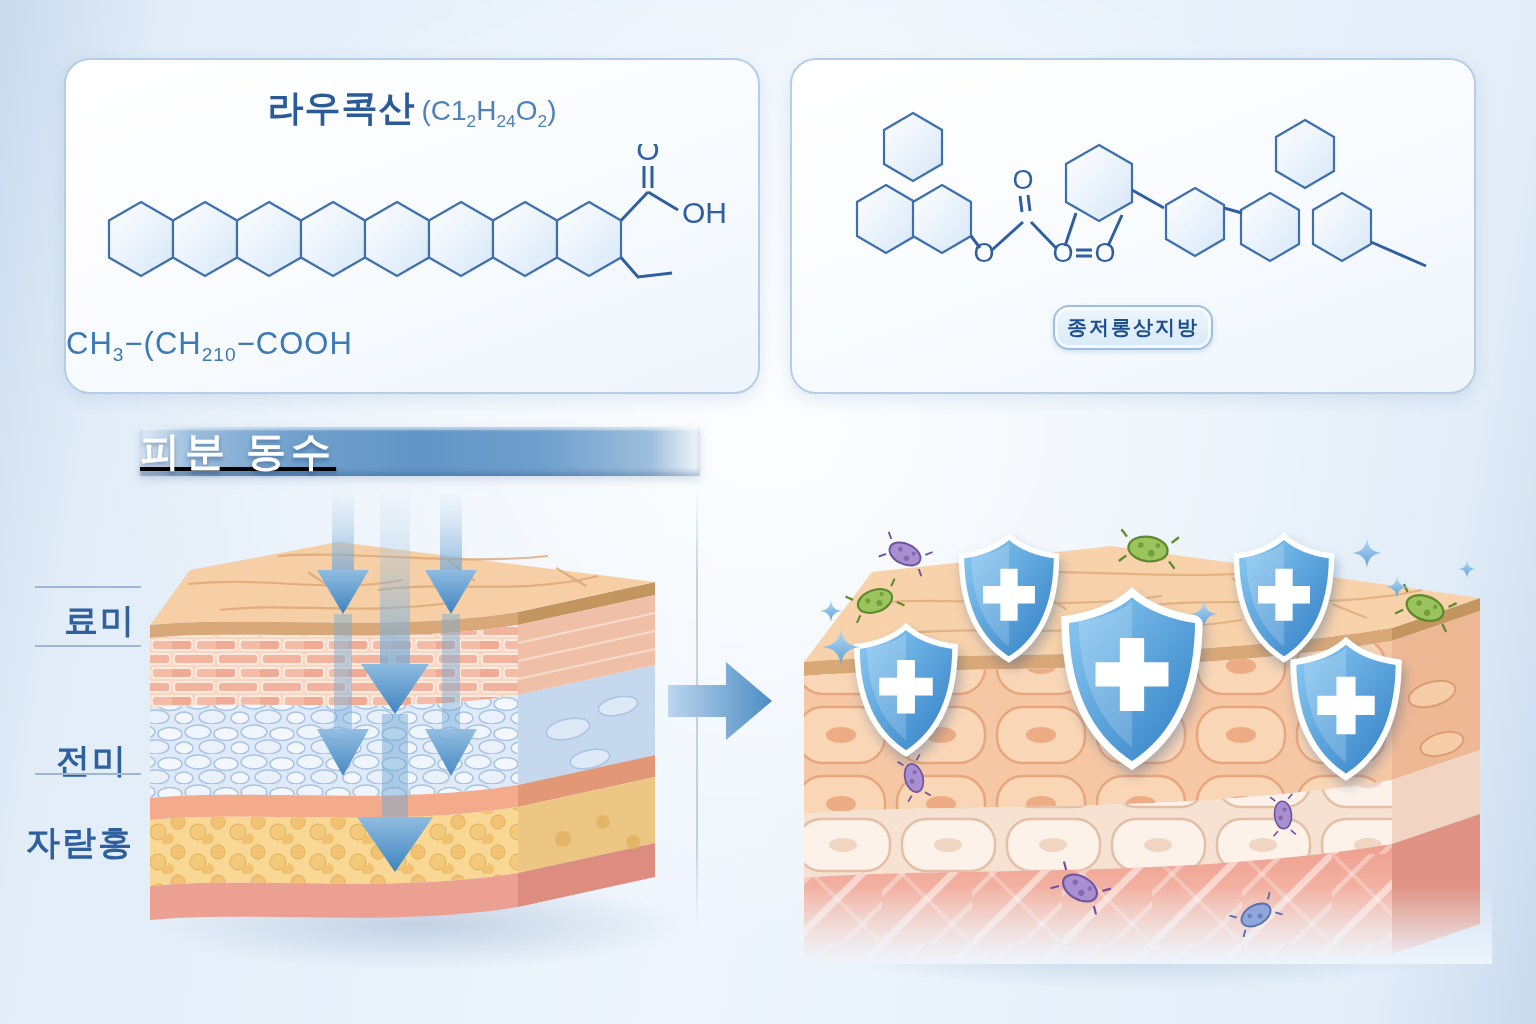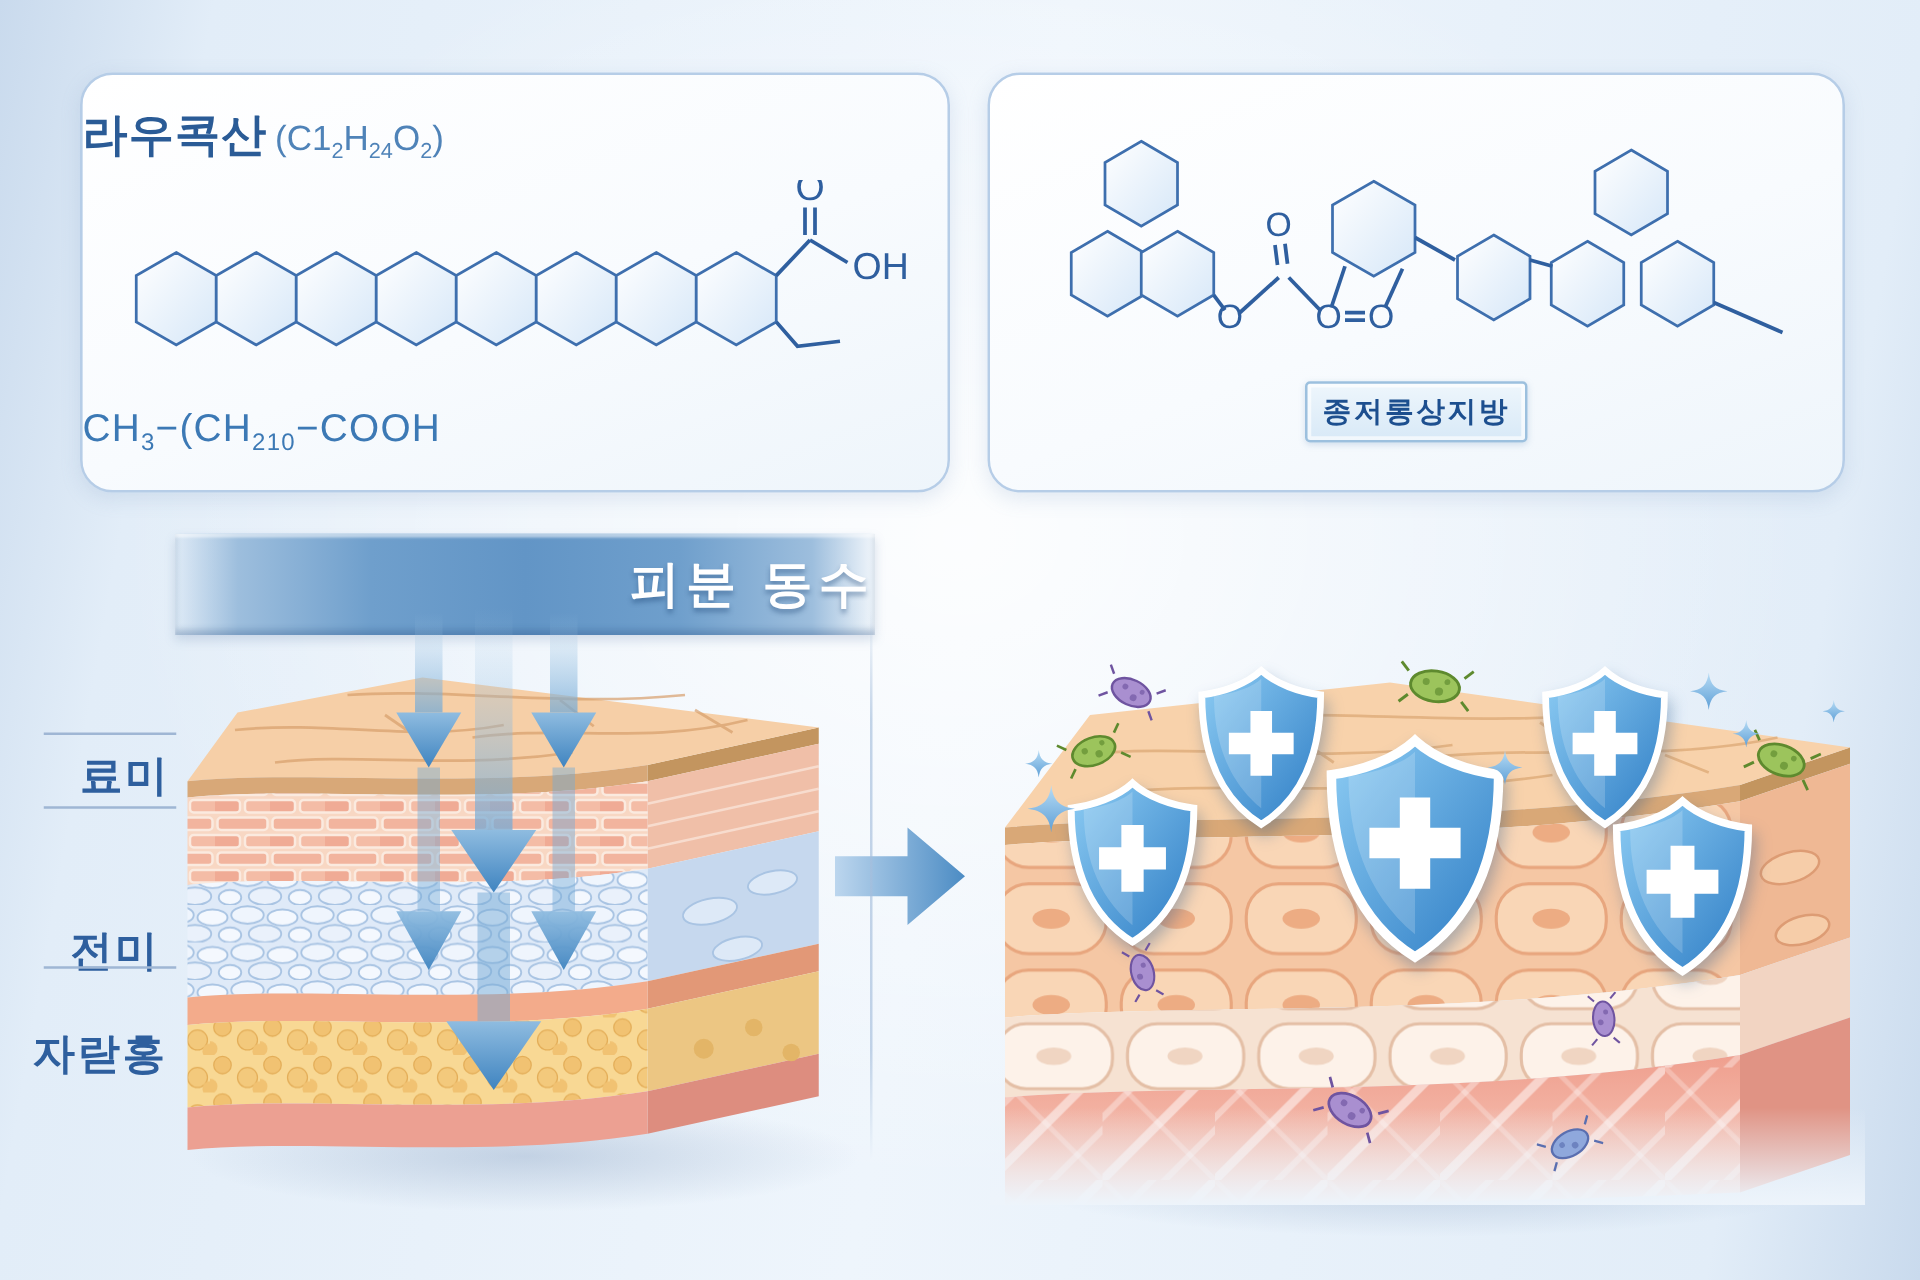--- a/index.html
+++ b/index.html
@@ -4,36 +4,36 @@
 <style>
   html,body{margin:0;padding:0;}
   body{font-family:"Liberation Sans",sans-serif;}
   .stage{position:relative;width:1536px;height:1024px;overflow:hidden;
     background:
       radial-gradient(ellipse at 50% 42%, rgba(255,255,255,.85), rgba(255,255,255,0) 62%),
       linear-gradient(100deg,#c9daed 0%,#e2edf8 10%,#eef5fc 50%,#e2edf8 90%,#c9daed 100%),
       linear-gradient(180deg,#d9e7f4,#eef5fb);}
   .panel{position:absolute;background:linear-gradient(160deg,#ffffff 0%,#f8fbfe 55%,#eef5fb 100%);
     border:2px solid #b6cde7;border-radius:26px;box-shadow:0 5px 16px rgba(110,145,190,.18);}
-  .panel-title{position:absolute;top:24px;left:0;width:100%;white-space:nowrap;}
+  .panel-title{position:absolute;top:24px;left:0;width:100%;text-align:center;white-space:nowrap;}
   .tm{font-size:36px;font-weight:bold;color:#2a5b96;letter-spacing:1px;}
   .tf{font-size:28px;color:#4f83b8;margin-left:6px;}
   .tf sub,.chain-formula sub{font-size:.62em;}
   .mct-title{display:inline-block;font-size:34px;font-weight:bold;color:#3e79bc;letter-spacing:1px;
     border-bottom:3px solid #7aa6d2;padding:0 10px 6px 10px;}
   .struct{position:absolute;}
   .chain-formula{position:absolute;left:0;bottom:26px;width:100%;text-align:left;
     font-size:31px;color:#3c79b5;letter-spacing:1px;}
   .badge{position:absolute;left:50%;transform:translateX(-50%);top:245px;padding:7px 12px;white-space:nowrap;
-    background:linear-gradient(180deg,#eef6fc,#d8e9f7);border:2px solid #9cc0de;border-radius:4px;
+    background:linear-gradient(180deg,#eef6fc,#d8e9f7);border:2px solid #9cc0de;border-radius:16px;
     box-shadow:inset 0 0 0 3px rgba(255,255,255,.65), 0 2px 5px rgba(110,150,190,.25);
-    color:#1d4f8f;font-weight:bold;font-size:23px;letter-spacing:2px;}
-  .ribbon{position:absolute;height:81px;display:flex;align-items:center;justify-content:flex-end;
+    color:#1d4f8f;font-weight:bold;font-size:20px;letter-spacing:2px;}
+  .ribbon{position:absolute;height:49px;display:flex;align-items:center;justify-content:flex-start;
     background:linear-gradient(90deg,rgba(178,205,231,.12) 0%,#9dbedd 9%,#6f9fcc 28%,#6295c6 50%,#6f9fcc 72%,#9dbedd 91%,rgba(178,205,231,.12) 100%);
-    box-shadow:inset 0 3px 2px rgba(255,255,255,.55), inset 0 -4px 5px rgba(40,80,130,.30), 0 4px 8px rgba(90,125,170,.22);}
+    box-shadow:inset 0 3px 2px rgba(255,255,255,.55), inset 0 -4px 5px rgba(40,80,130,.30), 0 4px 8px rgba(90,125,170,.22);text-decoration:underline;}
   .ribbon span{color:#ffffff;font-weight:bold;font-size:40px;letter-spacing:5px;
     text-shadow:0 3px 4px rgba(30,70,120,.45);white-space:nowrap;}
   .skin-label{position:absolute;color:#2e5f9e;font-weight:bold;font-size:34px;letter-spacing:2px;white-space:nowrap;}
   .label-line{position:absolute;width:106px;height:2px;background:#9fb6d4;}
   .blockshadow{position:absolute;border-radius:50%;
     background:radial-gradient(ellipse,rgba(105,135,175,.30) 0%,rgba(105,135,175,0) 70%);}
   .sticker{position:absolute;}
   .shield{filter:drop-shadow(3px 7px 6px rgba(40,90,140,.35));}
   .divider{position:absolute;width:2px;background:linear-gradient(180deg,rgba(165,190,220,0),rgba(165,190,220,.65) 20%,rgba(165,190,220,.65) 80%,rgba(165,190,220,0));}
   svg text{font-family:"Liberation Sans",sans-serif;}

